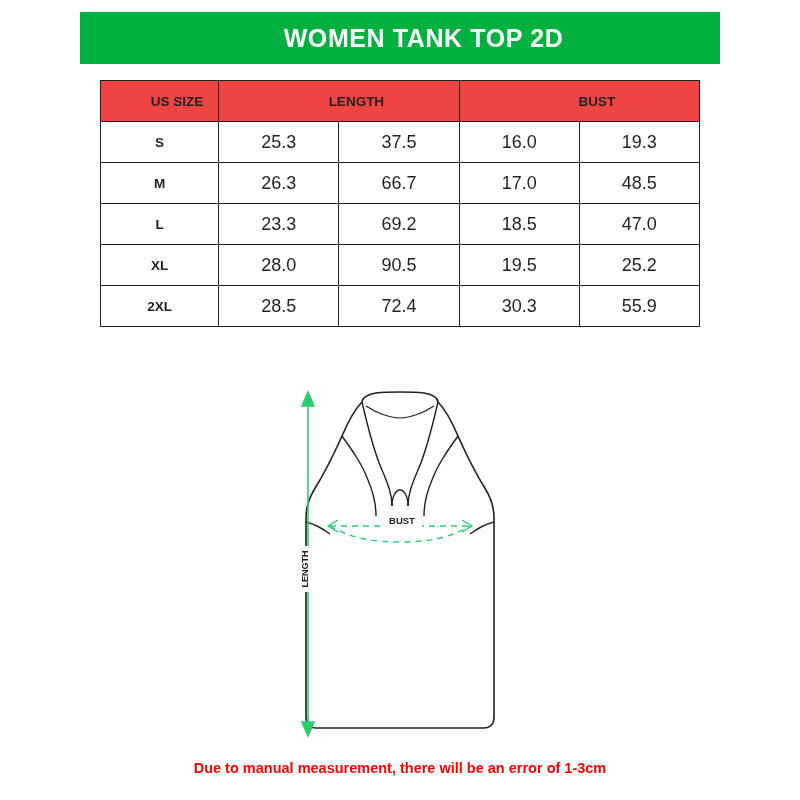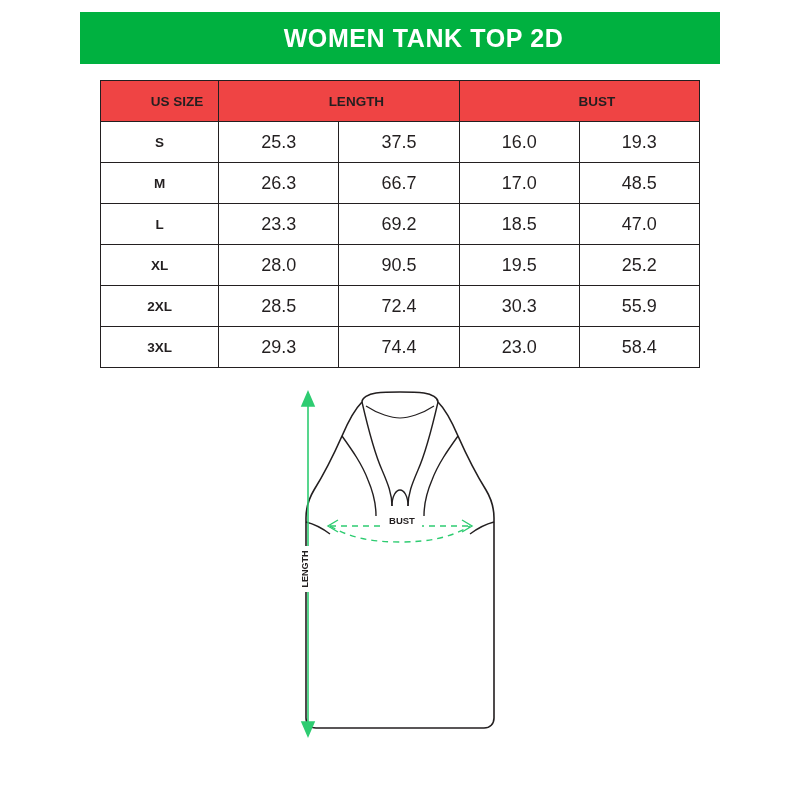--- a/index.html
+++ b/index.html
@@ -141,27 +141,20 @@
         <td>90.5</td>
         <td>19.5</td>
         <td>25.2</td>
       </tr>
       <tr>
         <td class="sizecell">2XL</td>
         <td>28.5</td>
         <td>72.4</td>
         <td>30.3</td>
         <td>55.9</td>
-      </tr>
-      <tr>
-        <td class="sizecell">3XL</td>
-        <td>29.3</td>
-        <td>74.4</td>
-        <td>23.0</td>
-        <td>58.4</td>
       </tr>
     </tbody>
   </table>
 
   <div class="figure-wrap">
     <svg width="800" height="360" viewBox="0 0 800 360" xmlns="http://www.w3.org/2000/svg">
 
       <g fill="#ffffff" stroke="#231f20" stroke-width="1.6">
         <path d="M362,14
                  C362,10 368,6 376,5
@@ -207,14 +200,15 @@
       <g stroke="#2ecc71" stroke-width="1.6" fill="#2ecc71">
         <line x1="308" y1="16" x2="308" y2="336"></line>
         <polygon points="308,4 302,18 314,18"></polygon>
         <polygon points="308,348 302,334 314,334"></polygon>
       </g>
       <rect x="300" y="158" width="16" height="46" fill="#ffffff"></rect>
       <text x="308" y="181" text-anchor="middle" font-family="Liberation Sans, sans-serif" font-size="9" font-weight="bold" fill="#231f20" transform="rotate(-90 308 181)">LENGTH</text>
     </svg>
   </div>
 
+  <div class="footer-note">Due to manual measurement, there will be an error of 1-3cm</div>
 
 </div>
 
 </body></html>

